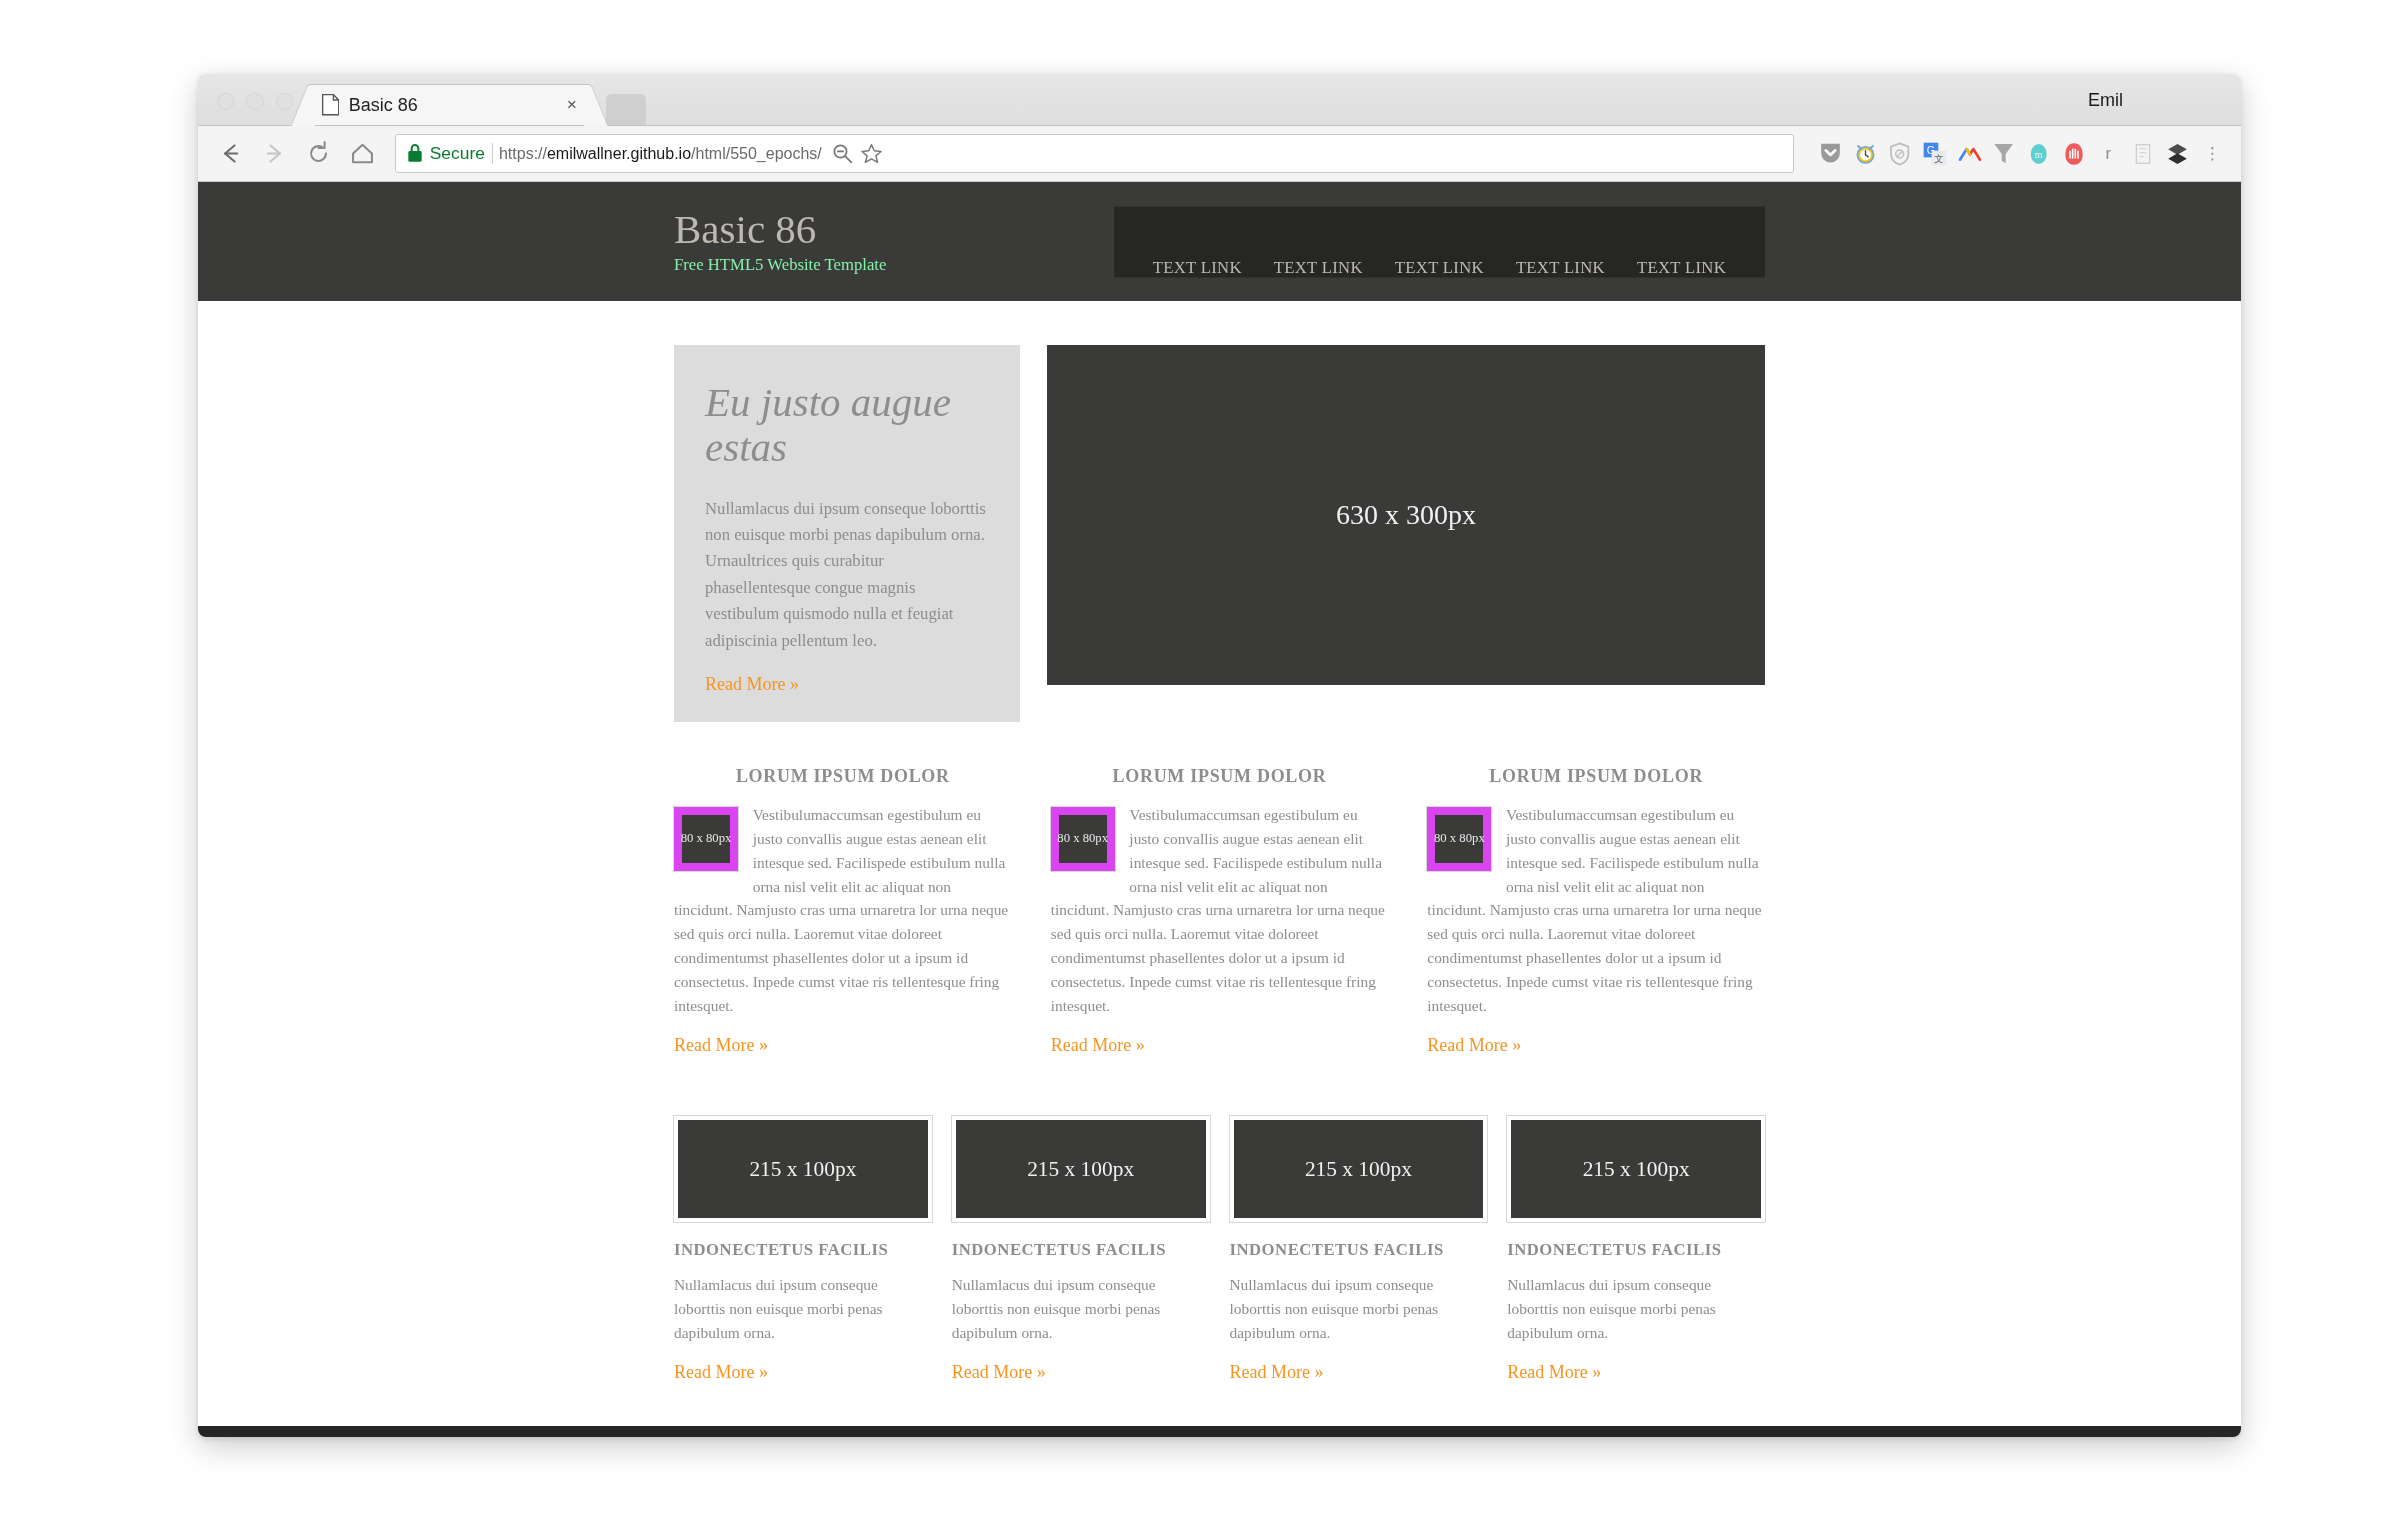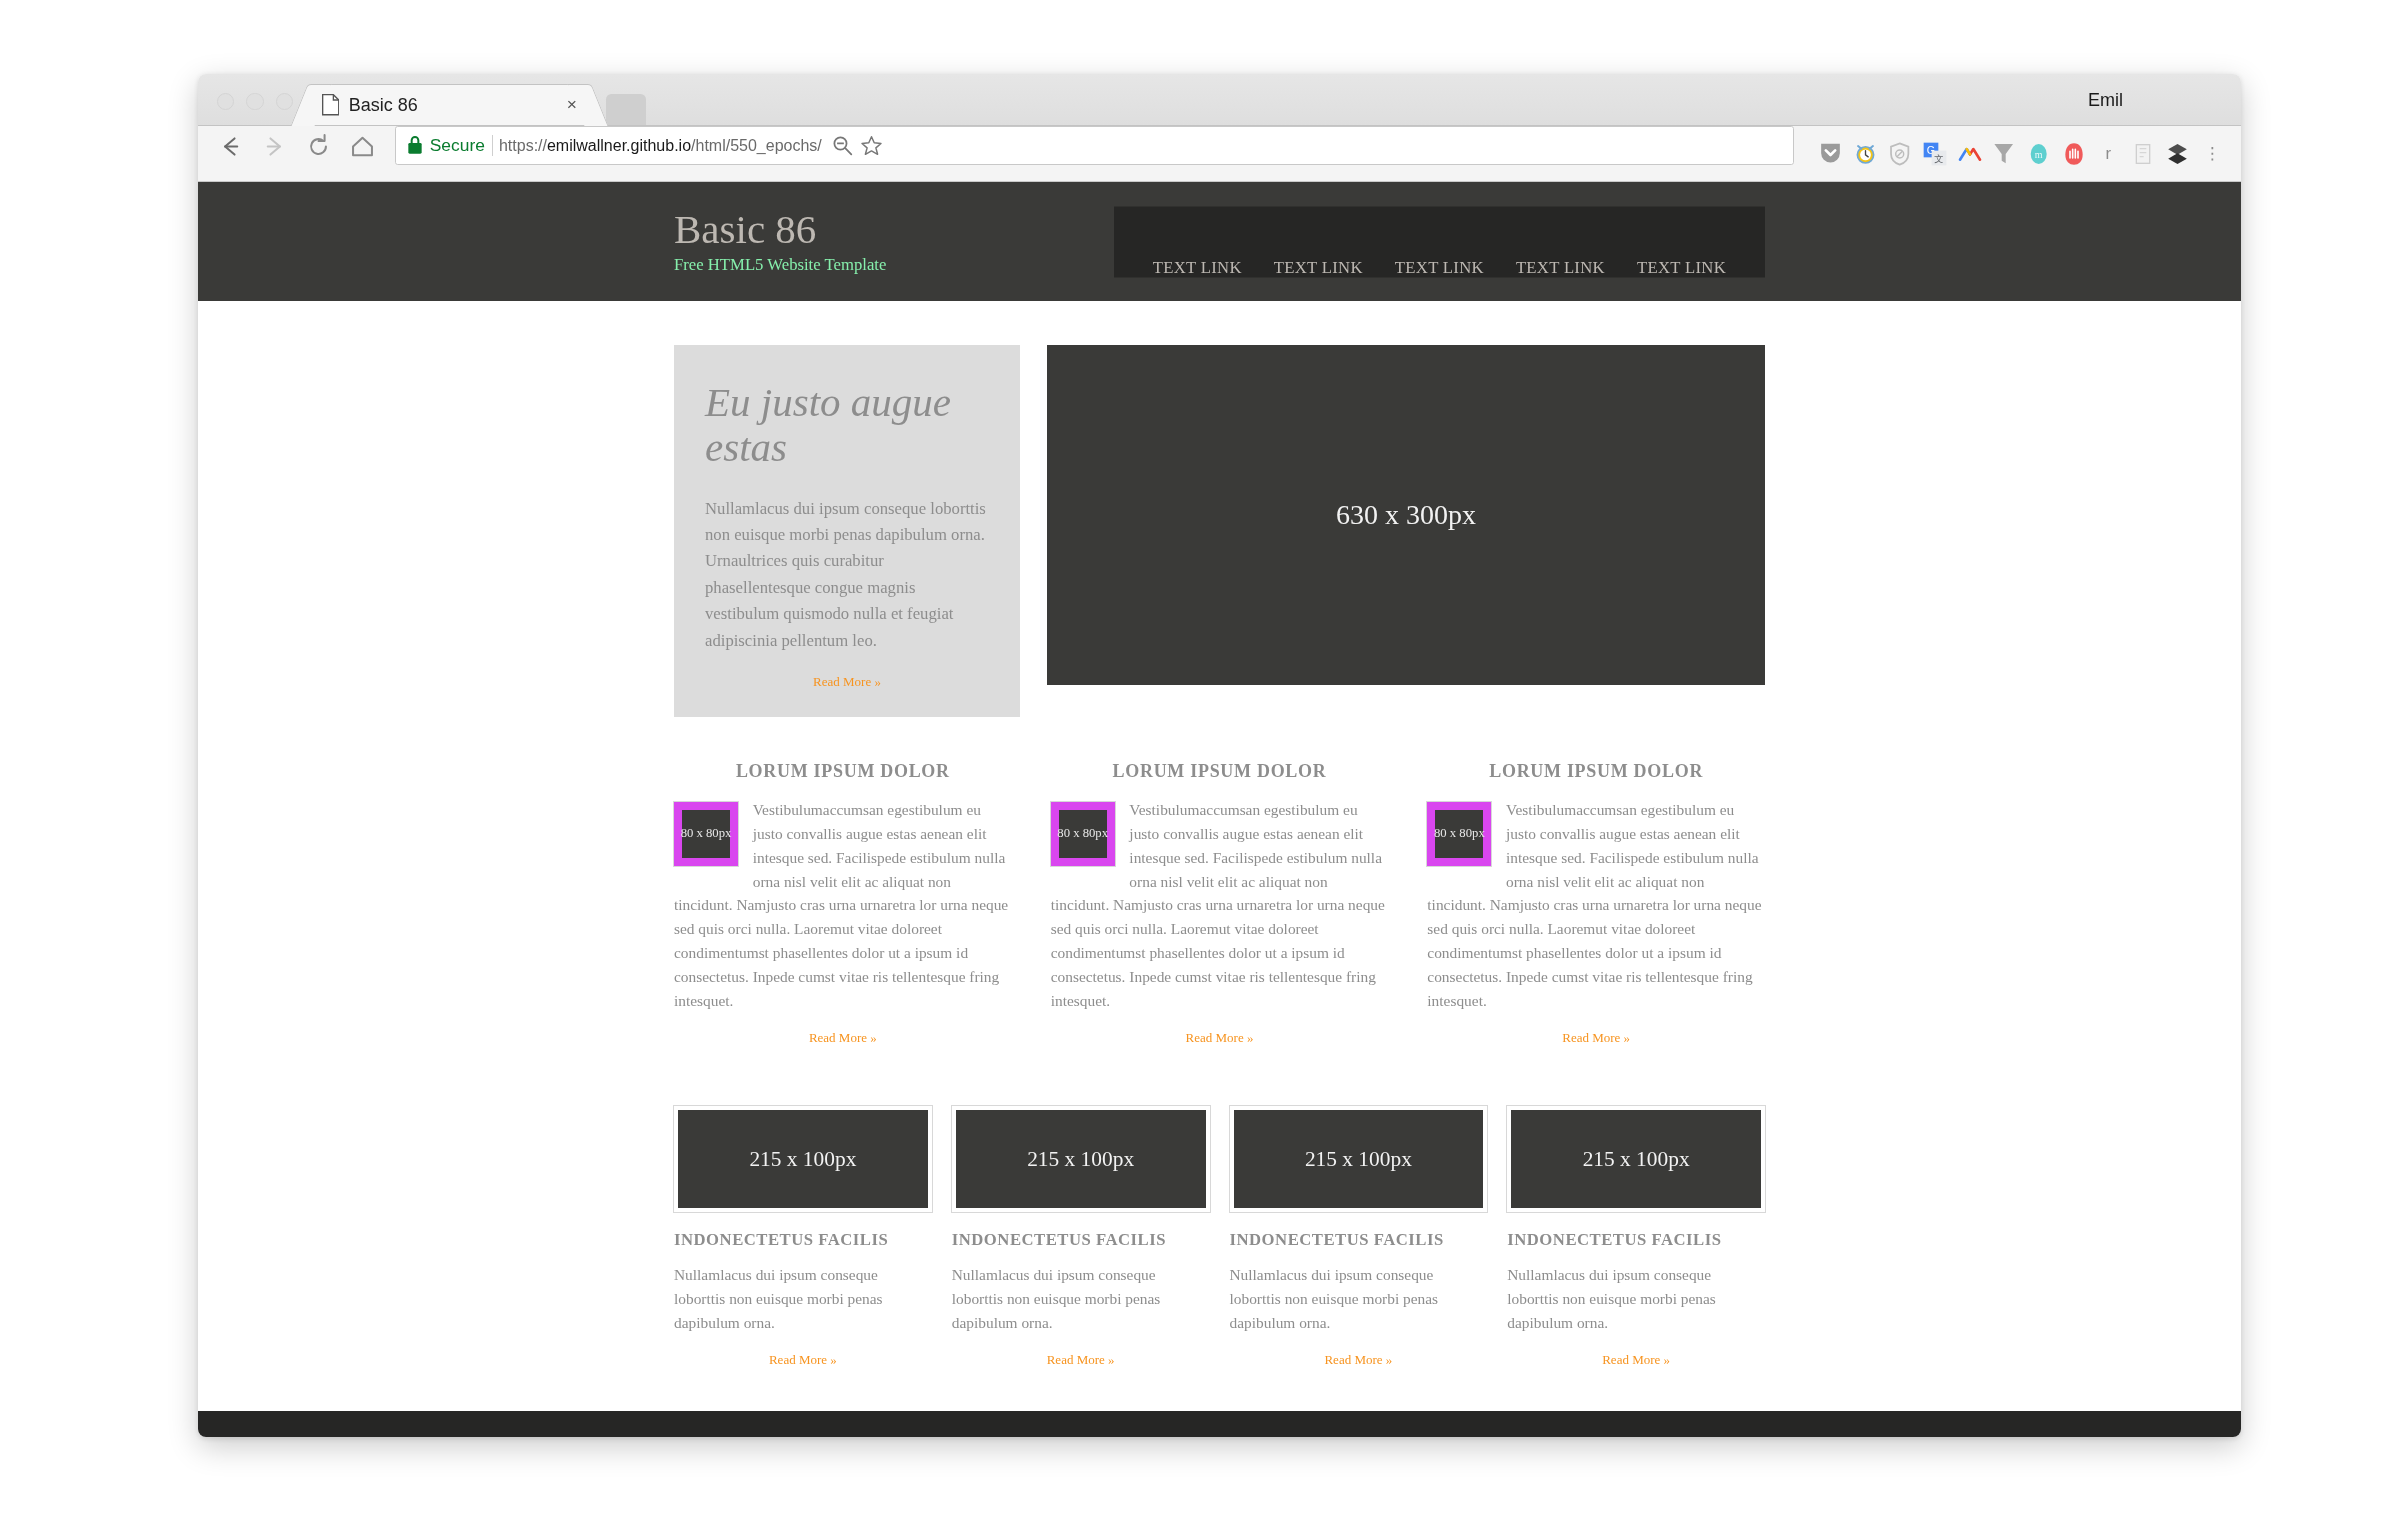--- a/index.html
+++ b/index.html
@@ -126,20 +126,21 @@
     font-size: 18px;
     color: #1a1a1a;
   }
 
   
   .toolbar {
     height: 56px;
     background: #f4f4f4;
     border-bottom: 0.7px solid #c9c9c9;
     display: flex;
+    align-items: center;
     padding: 0 14.7px 0 12px;
     gap: 4px;
     flex: none;
   }
 
   .nav-btn {
     width: 40px; height: 40px;
     display: flex; align-items: center; justify-content: center;
     flex: none;
   }
@@ -276,23 +277,23 @@
   }
   .hero-body {
     font-family: "Liberation Serif", serif;
     font-size: 16.7px;
     line-height: 1.58;
     color: #8d8d8d;
     margin-bottom: 20px;
   }
   .read-more {
     font-family: "Liberation Serif", serif;
-    font-size: 13px;
+    font-size: 18px;
     color: #f79420;
-    text-align: center;
+    text-align: left;
     display: block;
     text-decoration: none;
   }
 
   .hero-image {
     flex: 1;
     background: #3a3a38;
     display: flex;
     align-items: center;
     justify-content: center;

